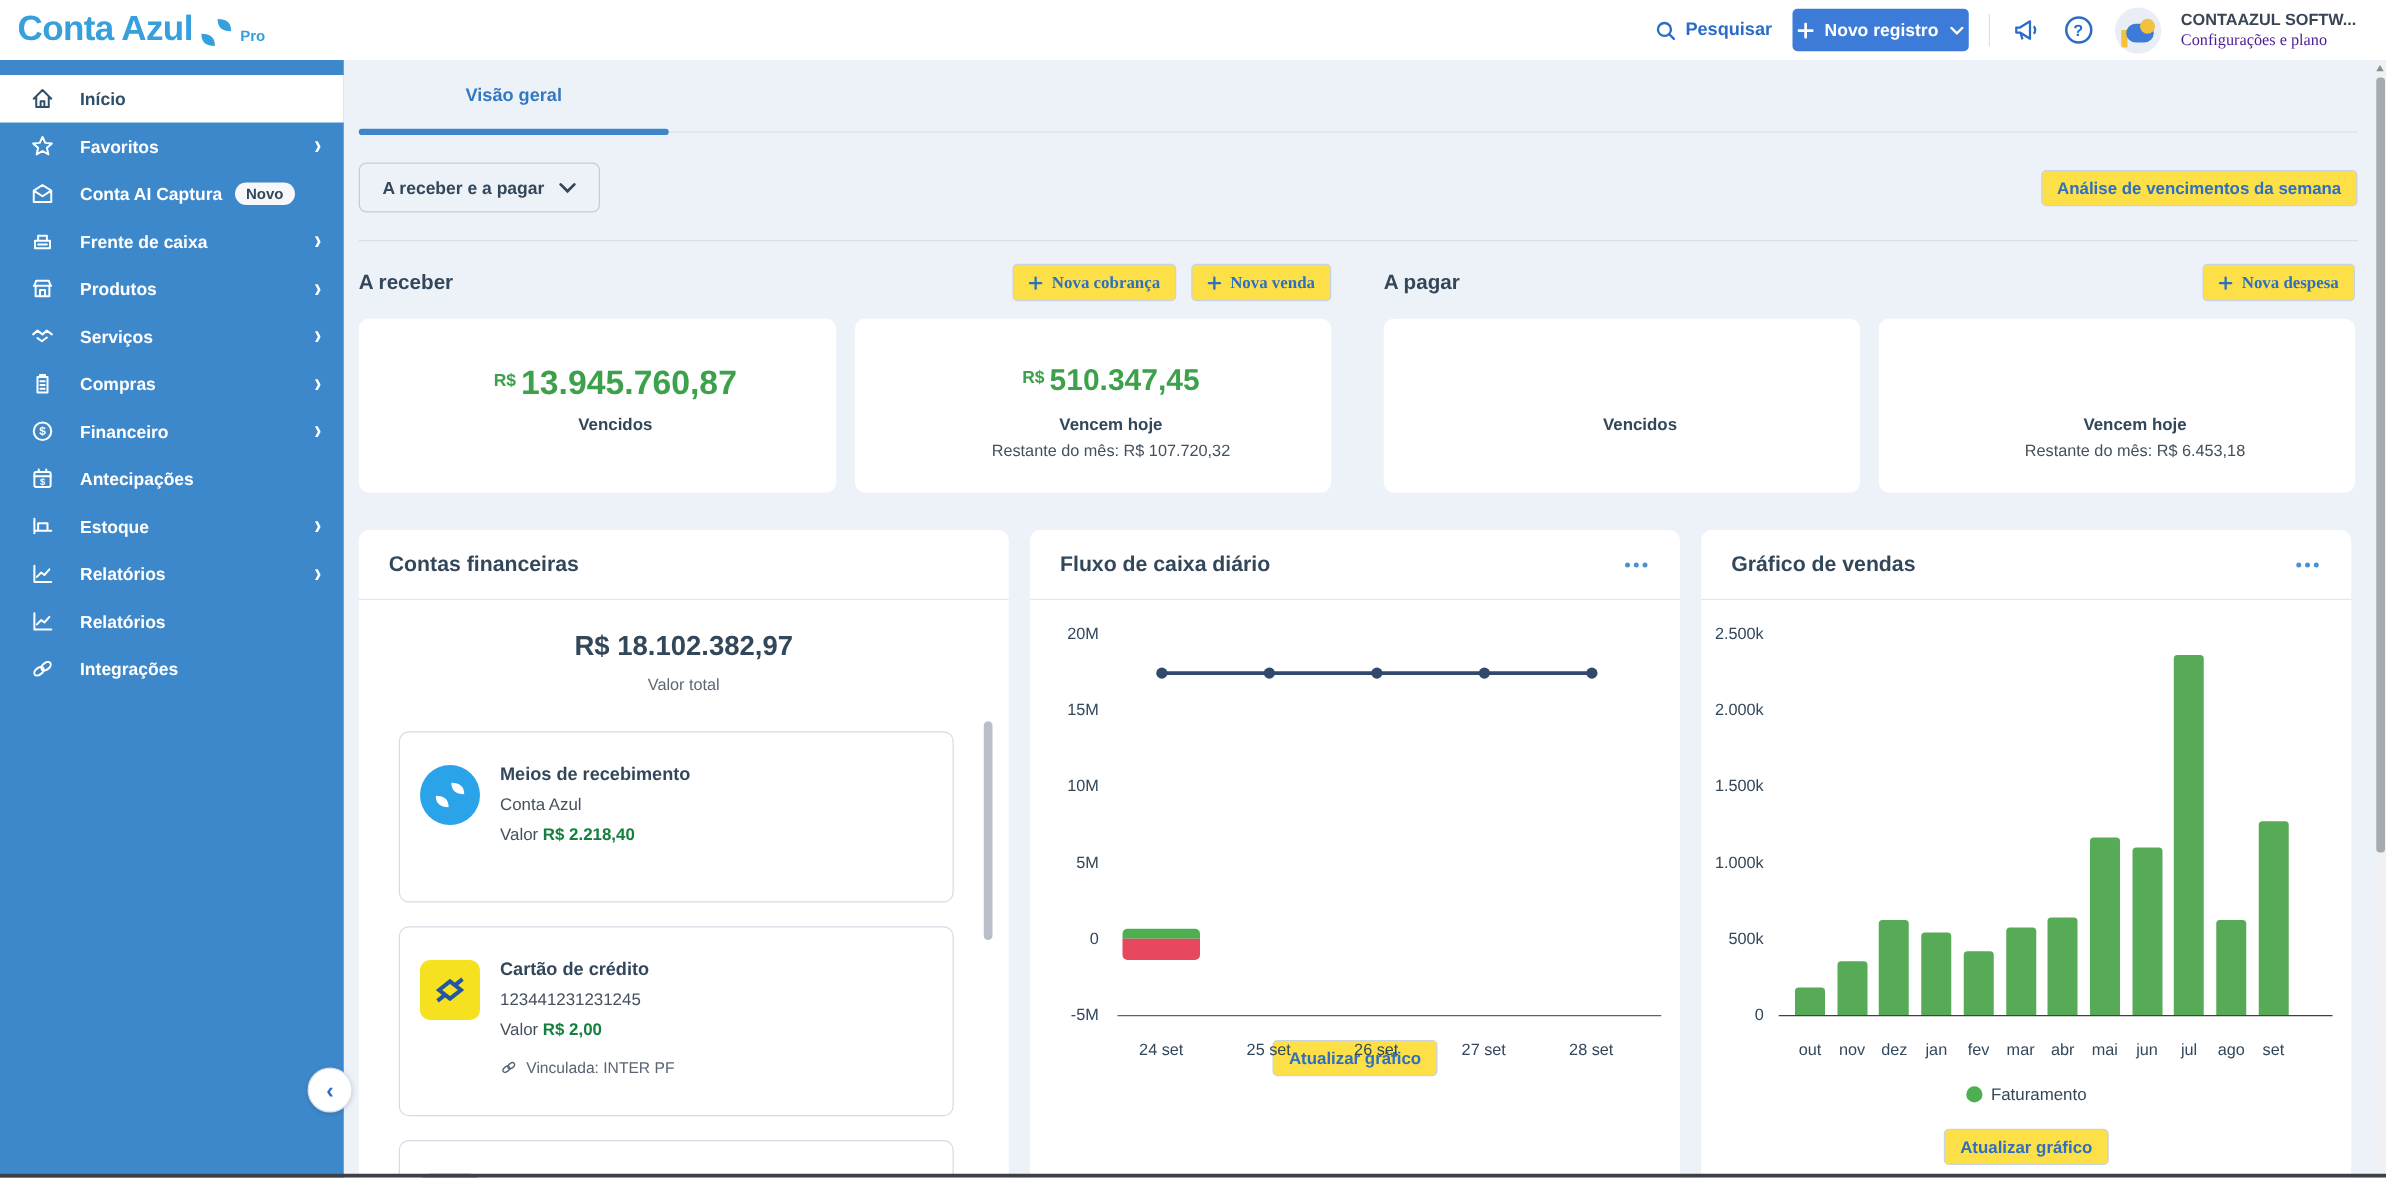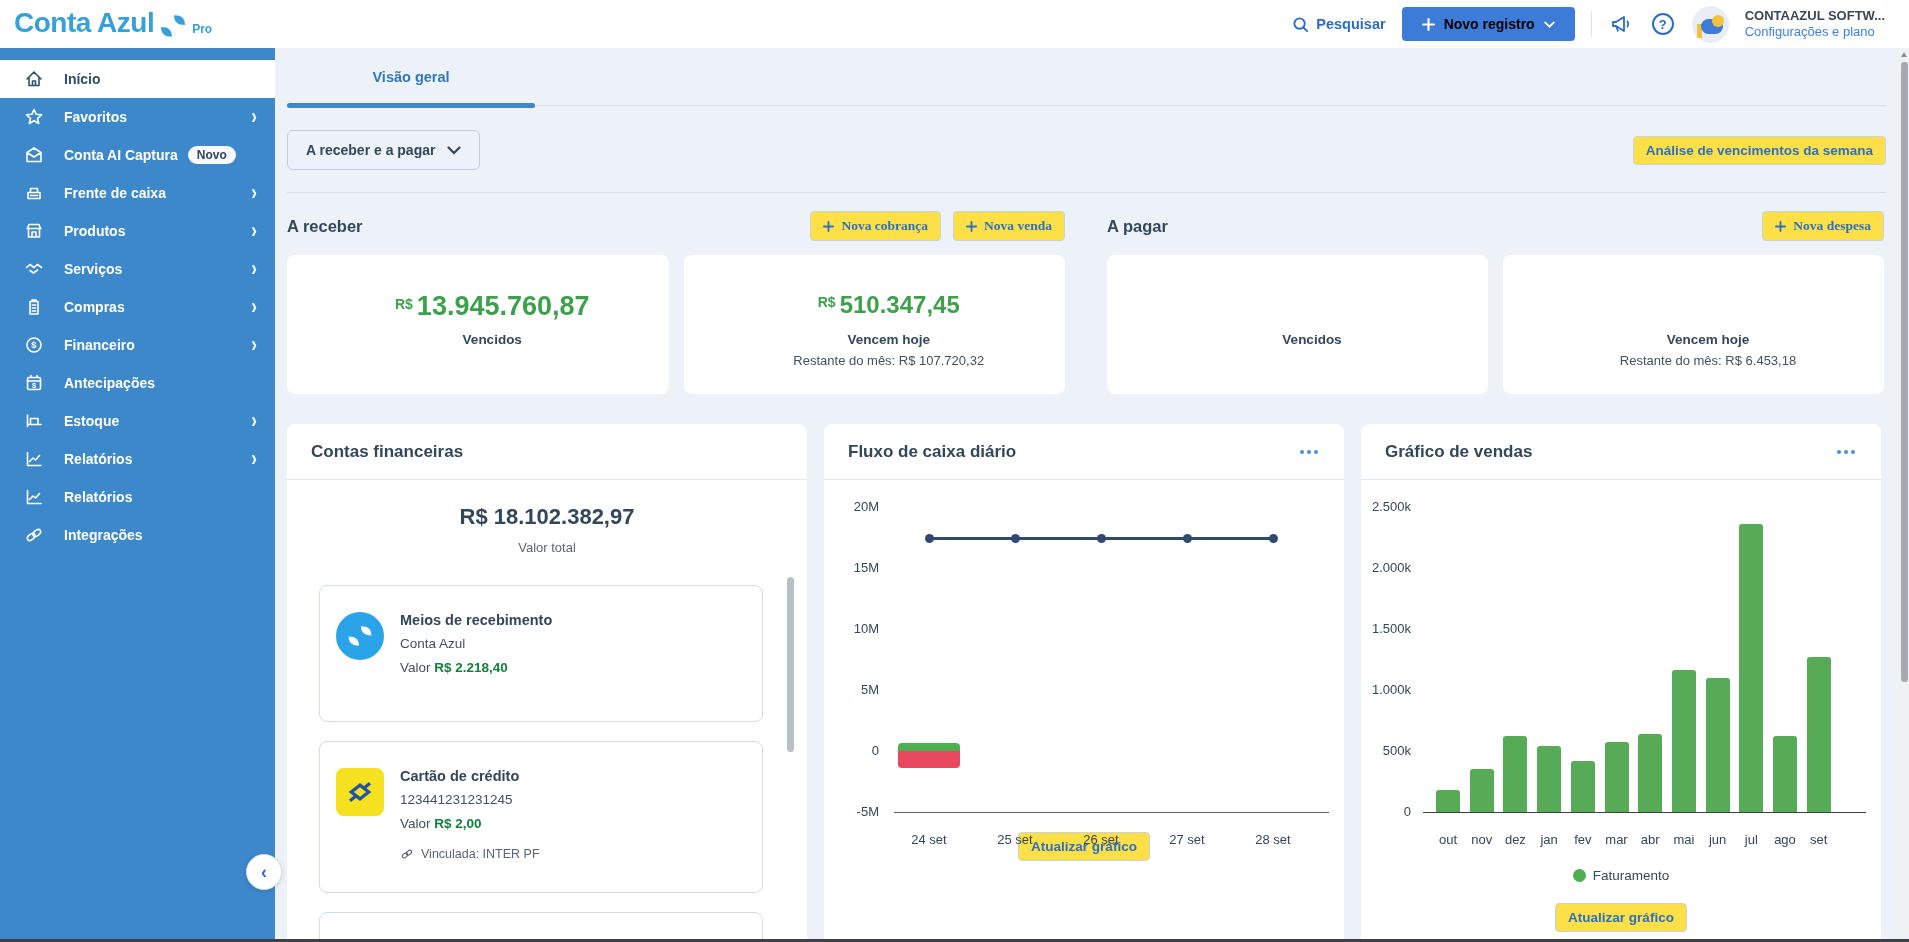--- a/index.html
+++ b/index.html
@@ -5,31 +5,31 @@
   * { margin:0; padding:0; box-sizing:border-box; }
   html,body { width:1909px; height:942px; overflow:hidden; font-family:"Liberation Sans", sans-serif; background:#edf1f8; }
 
   
   #header { position:absolute; top:0; left:0; right:0; height:48px; background:#fff; z-index:30; }
   .logo-wrap { position:absolute; left:14px; top:7px; display:flex; align-items:flex-end; gap:6px; }
   .logo-text { font-size:28px; font-weight:bold; color:#36a0dc; letter-spacing:-0.5px; line-height:32px; }
   .logo-pro { font-size:12px; color:#36a0dc; font-weight:bold; margin-bottom:3px; }
   .hdr-right { position:absolute; right:24px; top:0; height:48px; display:flex; align-items:center; gap:16px; }
   .search-link { display:flex; align-items:center; gap:7px; color:#2b6cc8; font-size:14.5px; font-weight:bold; cursor:pointer; }
-  .btn-primary { display:flex; align-items:center; gap:9px; background:#3d7bd8; color:#000000; font-size:14px; font-weight:bold; border:none; border-radius:4px; height:34px; padding:0 20px; cursor:pointer; }
+  .btn-primary { display:flex; align-items:center; gap:9px; background:#3d7bd8; color:#ffffff; font-size:14px; font-weight:bold; border:none; border-radius:4px; height:34px; padding:0 4px; cursor:pointer; }
   .hdr-sep { width:1px; height:26px; background:#dde2ea; }
   .hdr-icon { width:26px; height:26px; display:flex; align-items:center; justify-content:center; cursor:pointer; }
   .help-circle { width:22px; height:22px; border:2px solid #2b6cc8; border-radius:50%; color:#2b6cc8; font-size:13px; font-weight:bold; display:flex; align-items:center; justify-content:center; }
   .avatar { width:37px; height:37px; border-radius:50%; background:#e9eef6; position:relative; overflow:hidden; }
   .avatar .pig { position:absolute; left:9px; top:13px; width:22px; height:15px; background:#3d7bd8; border-radius:8px; }
   .avatar .coin { position:absolute; left:20px; top:9px; width:12px; height:12px; background:#f2c23e; border-radius:50%; }
   .avatar .bars { position:absolute; left:5px; top:18px; width:5px; height:14px; background:#f2c23e; }
   .acct { line-height:16px; }
   .acct-name { font-size:13px; font-weight:bold; color:#3a4654; }
-  .acct-link { font-size:13px; color:#3b82f6; cursor:pointer; }
+  .acct-link { font-size:13px; color:#4c1d95; cursor:pointer;font-family:Liberation Serif, serif; }
 
   
   #sidebar { position:absolute; top:48px; left:0; width:275px; bottom:0; background:#3d88cb; z-index:20; }
   .side-item { position:relative; height:38px; display:flex; align-items:center; color:#fff; font-size:14px; font-weight:bold; cursor:pointer; }
   .side-item.active { background:#fff; color:#2f4f68; height:38px; }
   .side-item .s-icon { position:absolute; left:24px; width:20px; height:20px; }
   .side-item .s-label { margin-left:64px; }
   .side-item .s-chev { position:absolute; right:18px; font-size:17px; font-weight:bold; transform:scaleY(1.3); }
   .side-badge { margin-left:10px; background:#f6f8fb; color:#33475b; font-size:12px; font-weight:bold; padding:2px 9px; border-radius:9px; }
   #collapse-btn { position:absolute; left:246px; top:854px; width:36px; height:36px; background:#fff; border:1px solid #d7e0ec; border-radius:50%; z-index:35; color:#2b6cc8; font-size:18px; font-weight:bold; display:flex; align-items:center; justify-content:center; box-shadow:0 1px 4px rgba(0,0,0,.15); cursor:pointer; }

